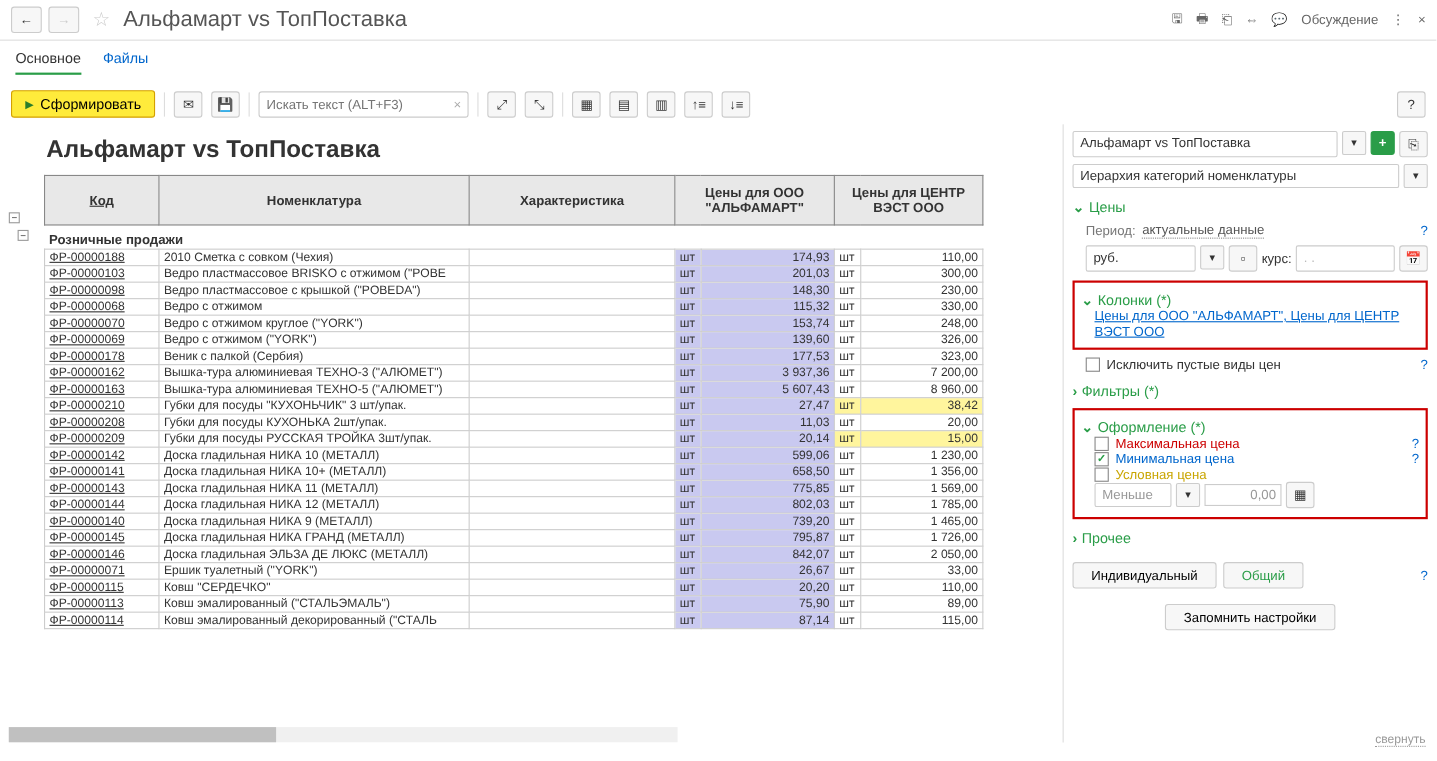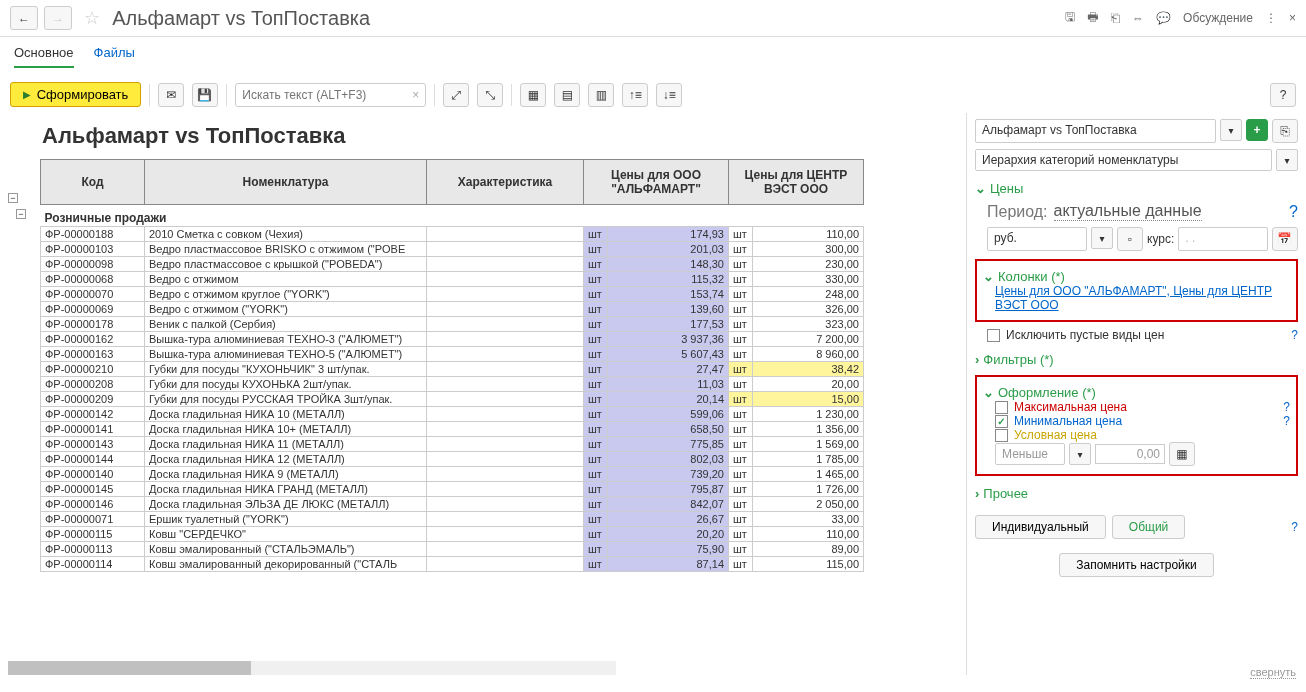--- a/index.html
+++ b/index.html
@@ -25,38 +25,38 @@
 .main-area { display:flex; height:calc(100% - 130px); }
 .report-panel { flex:1; position:relative; padding:4px 8px; overflow:hidden; }
 .tree-gutter { position:absolute; left:2px; top:80px; width:26px; }
 .tree-sym { border:1px solid #999; width:10px; height:10px; font-size:9px; line-height:8px; text-align:center; cursor:pointer; margin-bottom:6px; margin-left:6px; }
 .report-scroll { margin-left:32px; height:100%; overflow:auto; }
 .report-title { font-size:22px; font-weight:bold; color:#333; margin:6px 0 10px 2px; }
 .grid { border-collapse:collapse; table-layout:fixed; }
 .grid th { border:1px solid #888; background:#e8e8e8; font-weight:bold; text-align:center; padding:8px 6px; font-size:12px; }
 .grid td { border:1px solid #ccc; padding:1px 4px; font-size:11px; white-space:nowrap; overflow:hidden; }
 .grp-row td { border:none; font-weight:bold; padding-top:6px; font-size:12px; }
-.col-code { width:104px; }
+.col-code { width:104px;text-decoration:underline; }
 .col-nom { width:282px; }
-.col-char { width:157px; }
+.col-char { width:187px; }
 .col-p1 { width:145px; }
 .col-p2 { width:135px; }
 .unit { width:20px; }
 .num { text-align:right; }
 .hl-blue { background:#c9c9f0; }
 .hl-yellow { background:#fff59d; }
 .settings-panel { width:340px; border-left:1px solid #ddd; padding:6px 8px; display:flex; flex-direction:column; gap:6px; overflow:auto; }
 .sel-row { display:flex; gap:4px; }
 .sel-input { flex:1; border:1px solid #ccc; border-radius:2px; padding:3px 6px; font-size:12px; background:#fff; }
 .dd-btn { border:1px solid #ccc; background:#f7f7f7; width:22px; height:22px; display:flex; align-items:center; justify-content:center; border-radius:2px; cursor:pointer; font-size:10px; }
 .green-plus { border:1px solid #2a9d48; background:#2a9d48; color:#fff; width:22px; height:22px; display:flex; align-items:center; justify-content:center; border-radius:3px; cursor:pointer; font-weight:bold; }
 .section-hdr { color:#2a9d48; font-size:13px; margin-top:4px; cursor:pointer; display:flex; align-items:center; gap:4px; }
 .section-hdr::before { content:"⌄"; color:#2a9d48; font-weight:bold; }
 .section-hdr.collapsed::before { content:"›"; }
-.period-row { padding-left:12px; color:#777; font-size:16px; display:flex; align-items:center; gap:6px; }
+.period-row { padding-left:12px; color:#777; font-size:12px; display:flex; align-items:center; gap:6px; }
 .period-row .dotted { border-bottom:1px dotted #888; color:#555; }
 .q-link { color:#0066cc; cursor:pointer; margin-left:auto; }
 .red-box { border:2px solid #c00; padding:4px 6px 8px 6px; margin-top:2px; }
 .link-blue { color:#0066cc; text-decoration:underline; cursor:pointer; font-size:12px; padding-left:12px; display:block; }
 .cb-row { display:flex; align-items:center; gap:6px; padding-left:12px; font-size:12px; }
 .cb { width:13px; height:13px; border:1px solid #888; cursor:pointer; display:flex; align-items:center; justify-content:center; font-size:10px; color:#2a9d48; flex-shrink:0; }
 .cb.checked::after { content:"✓"; font-weight:bold; }
 .txt-red { color:#c00; }
 .txt-blue { color:#0066cc; }
 .txt-gold { color:#c9a500; }

